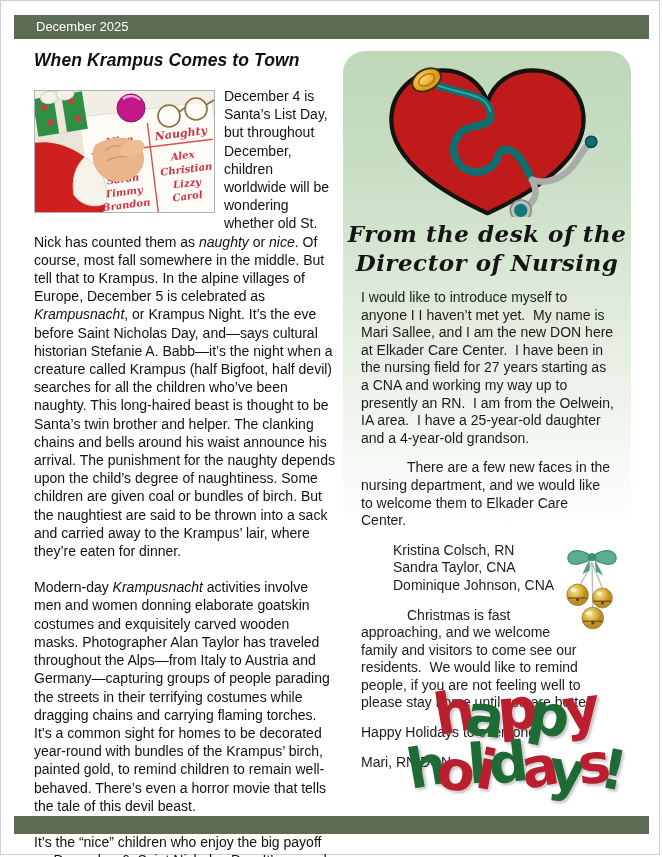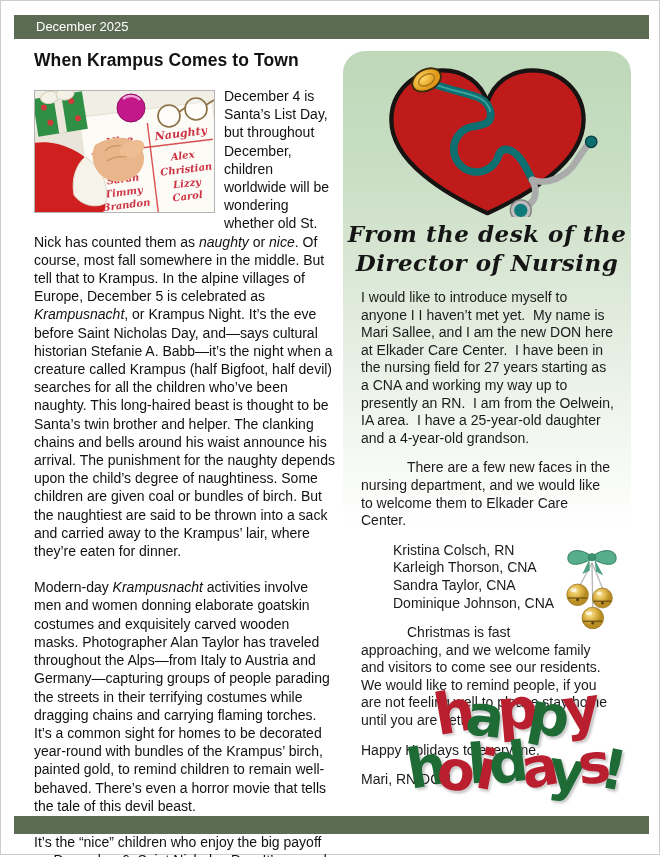--- a/index.html
+++ b/index.html
@@ -12,21 +12,21 @@
     border:1px solid #cdcdcd; background:#fff; }
 
   
   .bar { position:absolute; left:13px; width:635px; background:#5c6b54; }
   .header-bar { top:14px; height:24px; }
   .header-bar .bar-text { color:#fff; font-size:13px; line-height:24px; padding-left:22px; }
   .footer-bar { top:815px; height:18px; }
 
   
   .left-col { position:absolute; left:33px; top:49px; width:302px; }
-  .article-title { font-size:17.5px; font-weight:bold; margin:0 0 16px 0; letter-spacing:0.1px; }
+  .article-title { font-size:17.5px; font-weight:bold; margin:0 0 16px 0; letter-spacing:0.1px;font-style:italic; }
   .article-body { font-size:14px; line-height:18.2px; text-align:left; }
   .article-body p { margin:0 0 18px 0; }
   .article-body em { font-style:italic; }
   .santa-photo-wrap { float:left; width:181px; height:123px; border:1px solid #b3b3b3;
     margin:3px 9px 3px 0; background:#efece4; }
   .santa-photo-wrap svg { display:block; }
 
   
   .don-panel { position:absolute; left:342px; top:50px; width:288px; height:600px;
     border-radius:22px;
@@ -210,21 +210,20 @@
           </g>
           <g>
             <circle cx="41" cy="91" r="13.5" fill="url(#bellg)" stroke="#8a6a1a" stroke-width="0.8"></circle>
             <path d="M29,95 L53,95" stroke="#5a4310" stroke-width="1.3"></path>
               <circle cx="41" cy="97" r="2" fill="#5a4310"></circle>
             <ellipse cx="36" cy="85" rx="4" ry="2.5" fill="#ffffff" opacity="0.65"></ellipse>
           </g>
         </svg>
       </span>
       <div class="staff-line">Kristina Colsch, RN</div>
-      <div class="staff-line">Karleigh Thorson, CNA</div>
       <div class="staff-line">Sandra Taylor, CNA</div>
       <div class="staff-line">Dominique Johnson, CNA</div>
       <p class="indent">Christmas is fast approaching, and we welcome family and visitors to come see our residents.&nbsp; We would like to remind people, if you are not feeling well to please stay home until you are better.</p>
       <p>Happy Holidays to everyone.</p>
       <p>Mari, RN DON</p>
     </div>
   </div>
 
   <div class="happy-art">
     <div class="glitter-line l1"><span class="lg-red">h</span><span class="lg-green">a</span><span class="lg-red">p</span><span class="lg-green">p</span><span class="lg-red">y</span></div>

